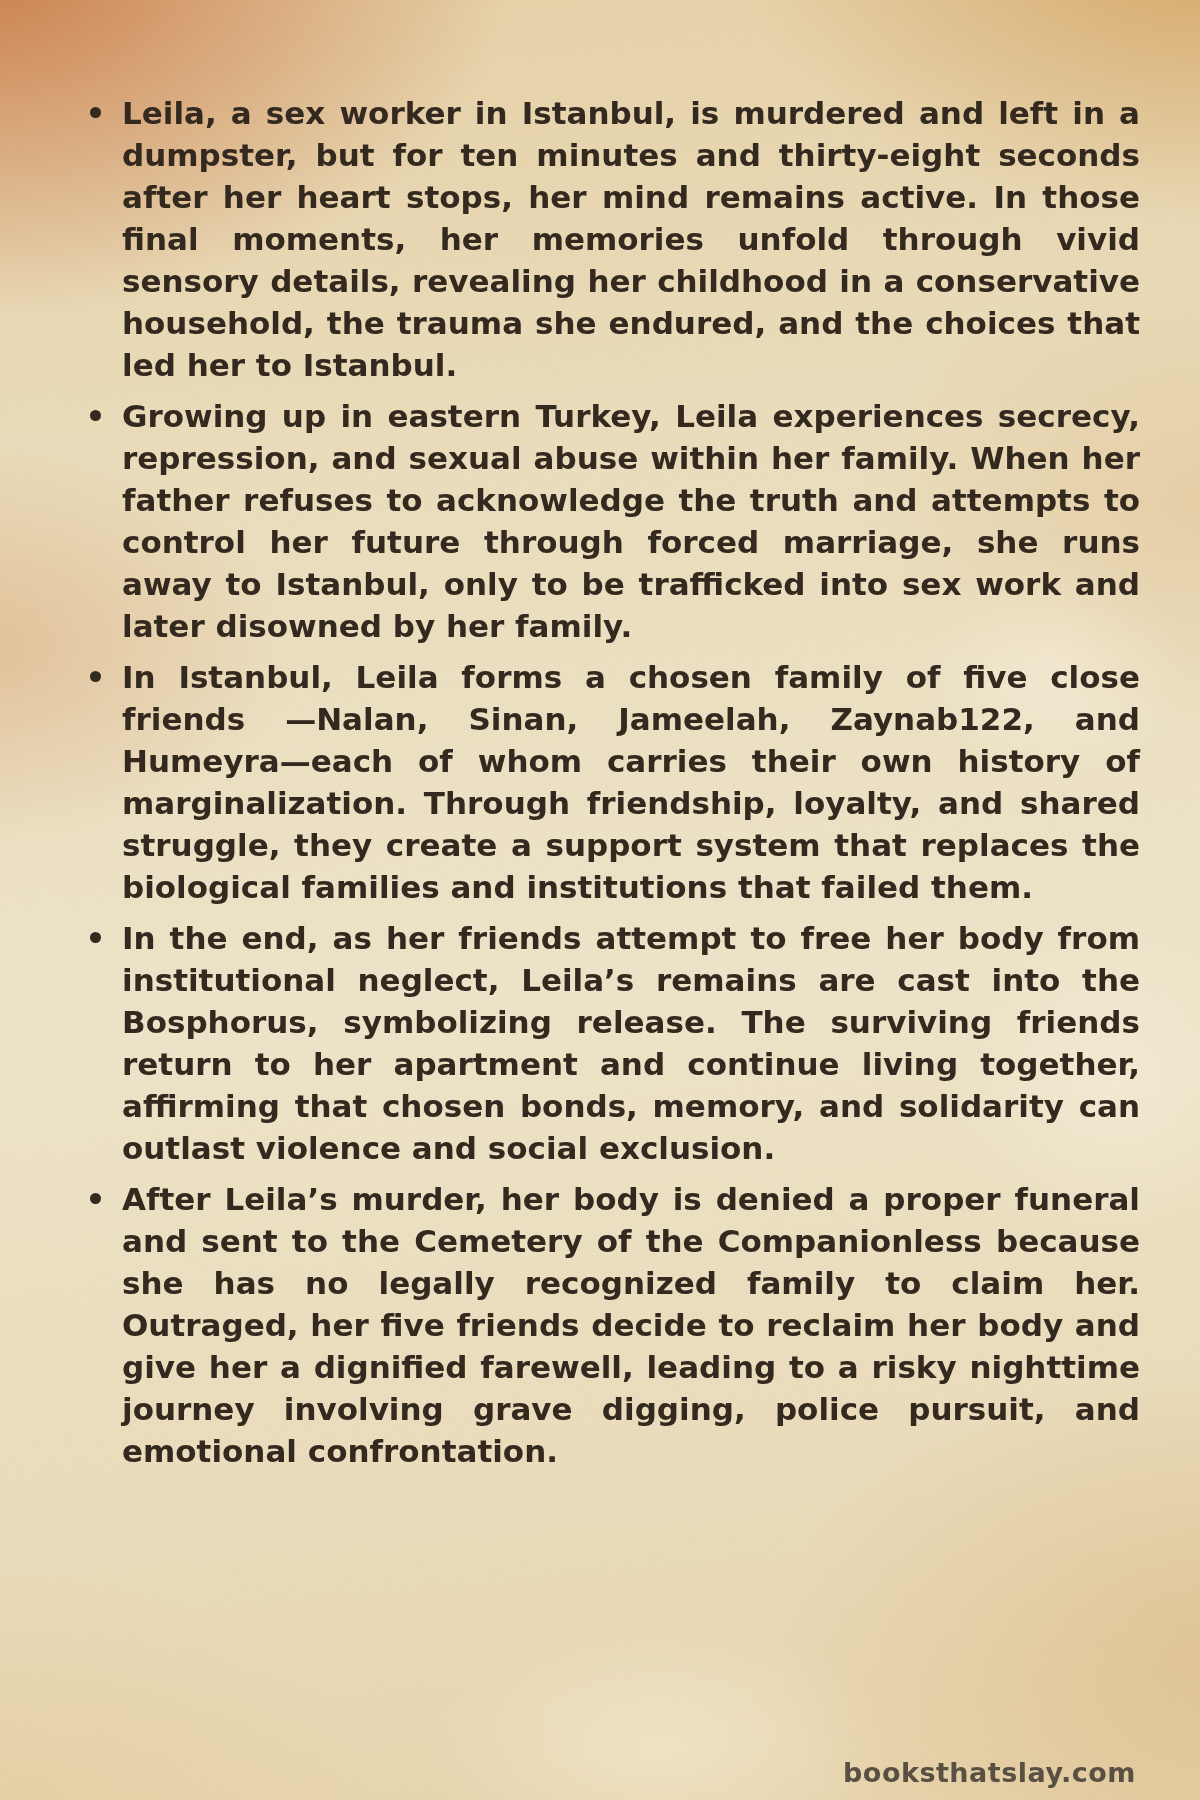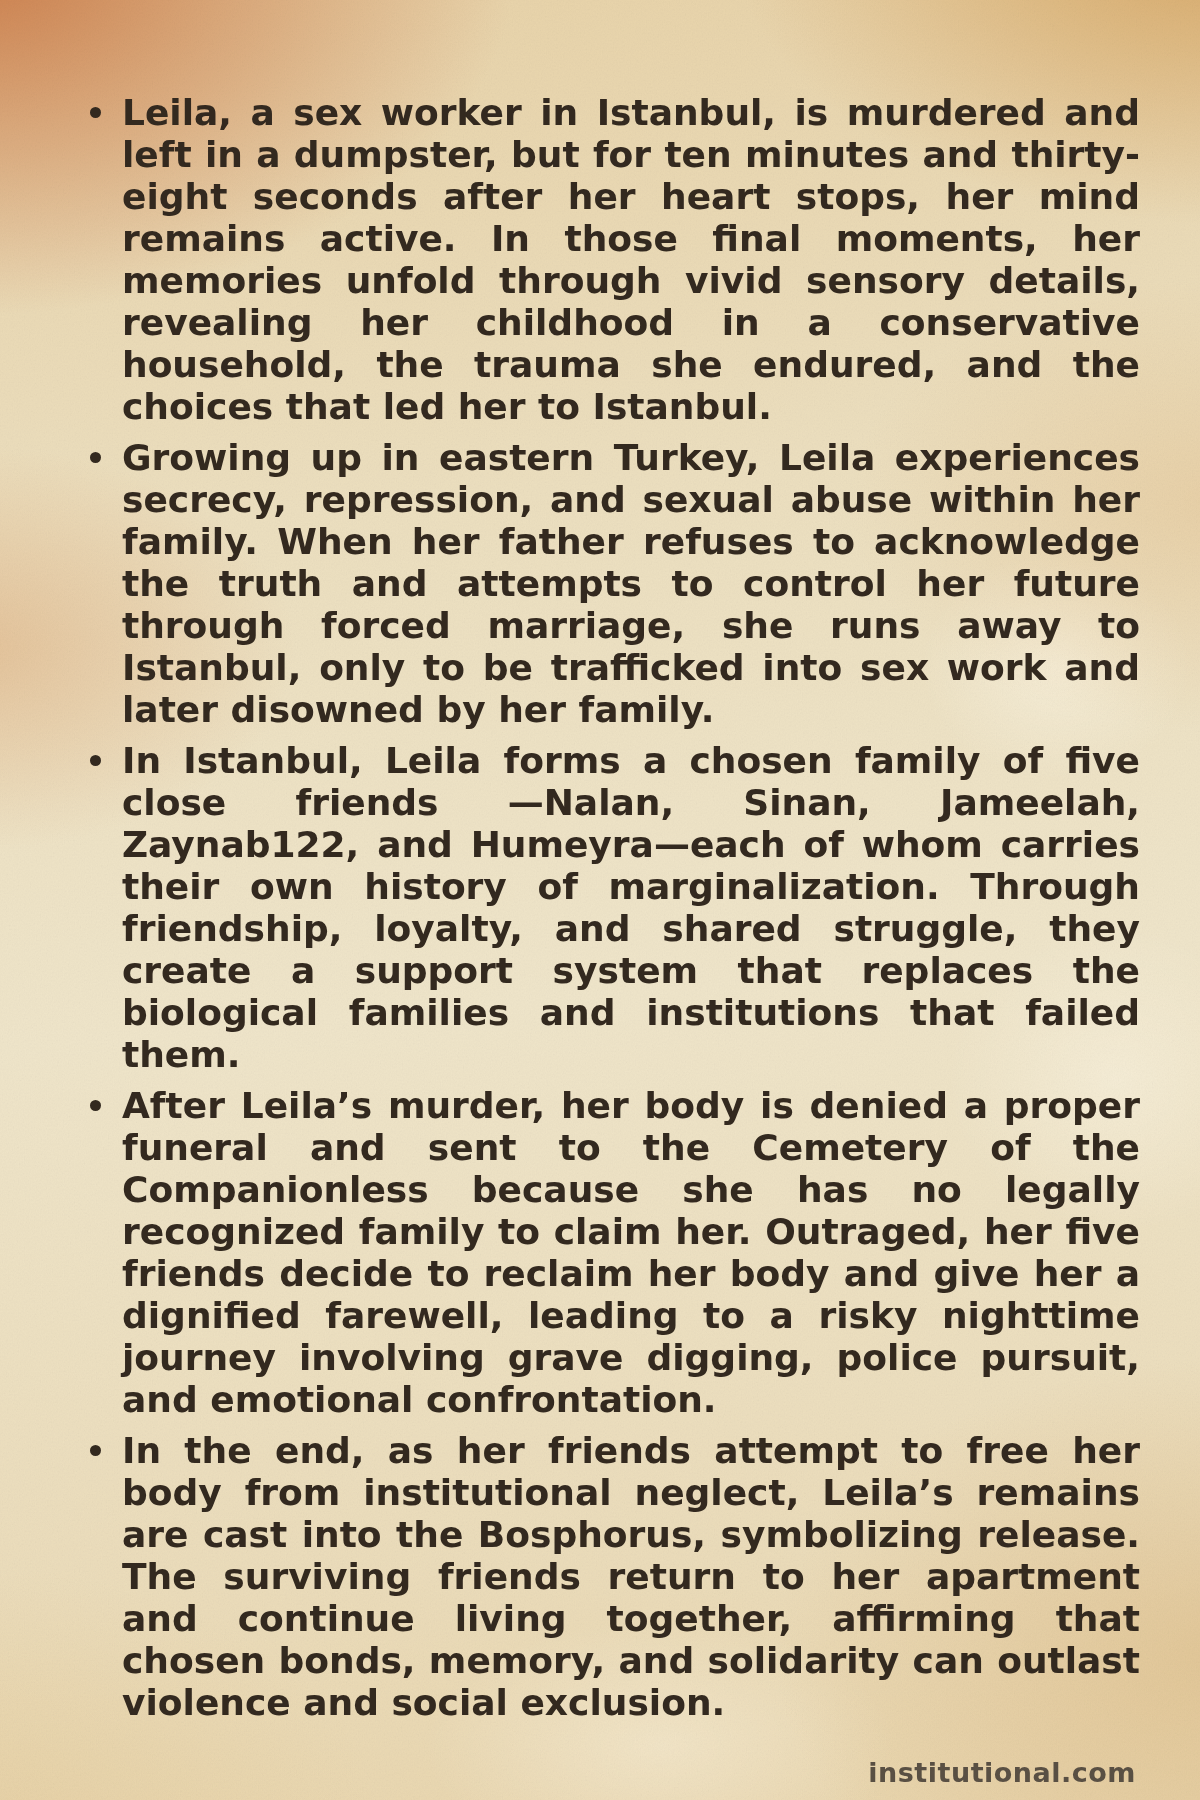--- a/index.html
+++ b/index.html
@@ -52,21 +52,21 @@
     transform: scaleY(1.2);
     margin-top: 2px;
     white-space: nowrap;
   }
   .points {
     list-style: none;
     margin: 92px 60px 0 84px;
     padding: 0;
     color: #33291f;
     font-weight: 700;
-    font-size: 36px;
+    font-size: 31px;
     line-height: 42px;
     text-align: justify;
   }
   .points li {
     position: relative;
     padding-left: 38px;
     margin-bottom: 9px;
   }
   .bullet-dot {
     position: absolute;
@@ -101,29 +101,29 @@
     <li>
       <span class="bullet-dot"></span>
       <span>Growing up in eastern Turkey, Leila experiences secrecy, repression, and sexual abuse within her family. When her father refuses to acknowledge the truth and attempts to control her future through forced marriage, she runs away to Istanbul, only to be trafficked into sex work and later disowned by her family.</span>
     </li>
     <li>
       <span class="bullet-dot"></span>
       <span>In Istanbul, Leila forms a chosen family of five close friends —Nalan, Sinan, Jameelah, Zaynab122, and Humeyra—each of whom carries their own history of marginalization. Through friendship, loyalty, and shared struggle, they create a support system that replaces the biological families and institutions that failed them.</span>
     </li>
     <li>
       <span class="bullet-dot"></span>
-      <span>After Leila’s murder, her body is denied a proper funeral and sent to the Cemetery of the Companionless because she has no legally recognized family to claim her. Outraged, her five friends decide to reclaim her body and give her a dignified farewell, leading to a risky nighttime journey involving grave digging, police pursuit, and emotional confrontation.</span>
+      <span>In the end, as her friends attempt to free her body from institutional neglect, Leila’s remains are cast into the Bosphorus, symbolizing release. The surviving friends return to her apartment and continue living together, affirming that chosen bonds, memory, and solidarity can outlast violence and social exclusion.</span>
     </li>
     <li>
       <span class="bullet-dot"></span>
-      <span>In the end, as her friends attempt to free her body from institutional neglect, Leila’s remains are cast into the Bosphorus, symbolizing release. The surviving friends return to her apartment and continue living together, affirming that chosen bonds, memory, and solidarity can outlast violence and social exclusion.</span>
+      <span>After Leila’s murder, her body is denied a proper funeral and sent to the Cemetery of the Companionless because she has no legally recognized family to claim her. Outraged, her five friends decide to reclaim her body and give her a dignified farewell, leading to a risky nighttime journey involving grave digging, police pursuit, and emotional confrontation.</span>
     </li>
   </ul>
 
-  <div class="watermark">institutional.com</div>
+  <div class="watermark">booksthatslay.com</div>
 
   <svg class="grain" width="1200" height="1800" xmlns="http://www.w3.org/2000/svg">
     <filter id="paperNoise" x="0" y="0" width="100%" height="100%">
       <feTurbulence type="fractalNoise" baseFrequency="0.82 0.55" numOctaves="2" seed="7"></feTurbulence>
       <feColorMatrix type="saturate" values="0"></feColorMatrix>
       <feComponentTransfer>
         <feFuncA type="linear" slope="0.16" intercept="0"></feFuncA>
       </feComponentTransfer>
     </filter>
     <rect width="1200" height="1800" filter="url(#paperNoise)"></rect>

